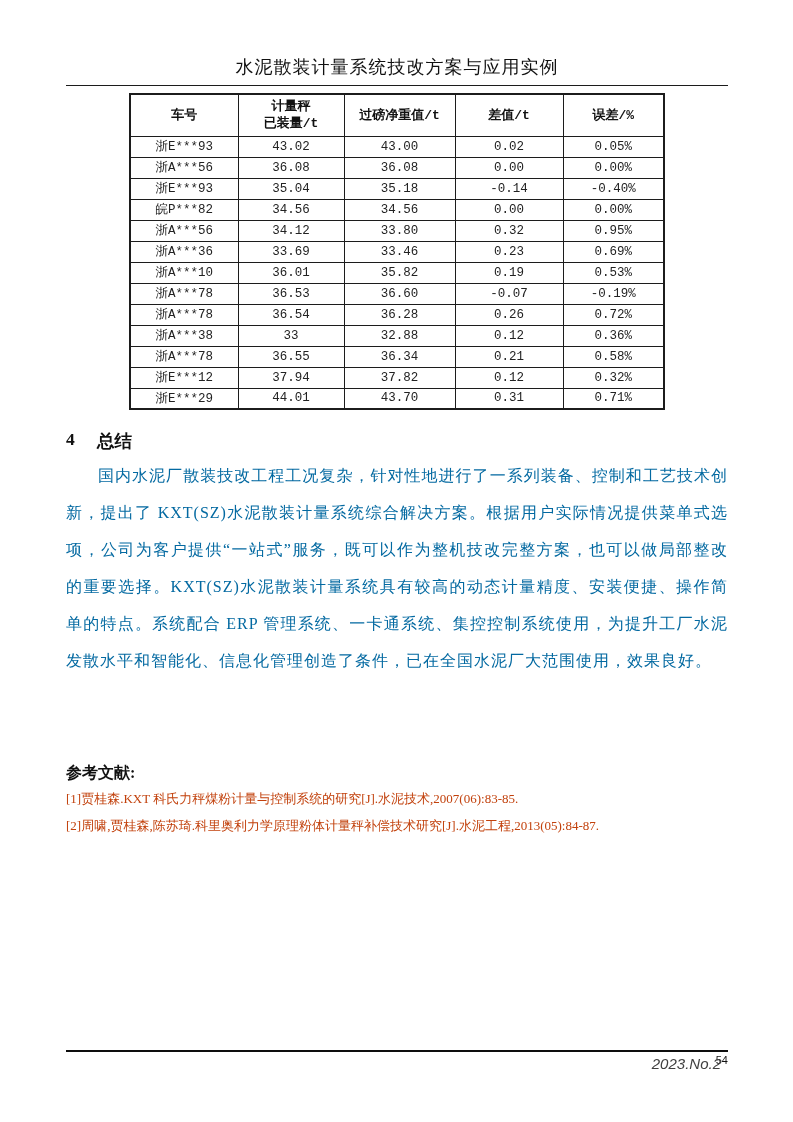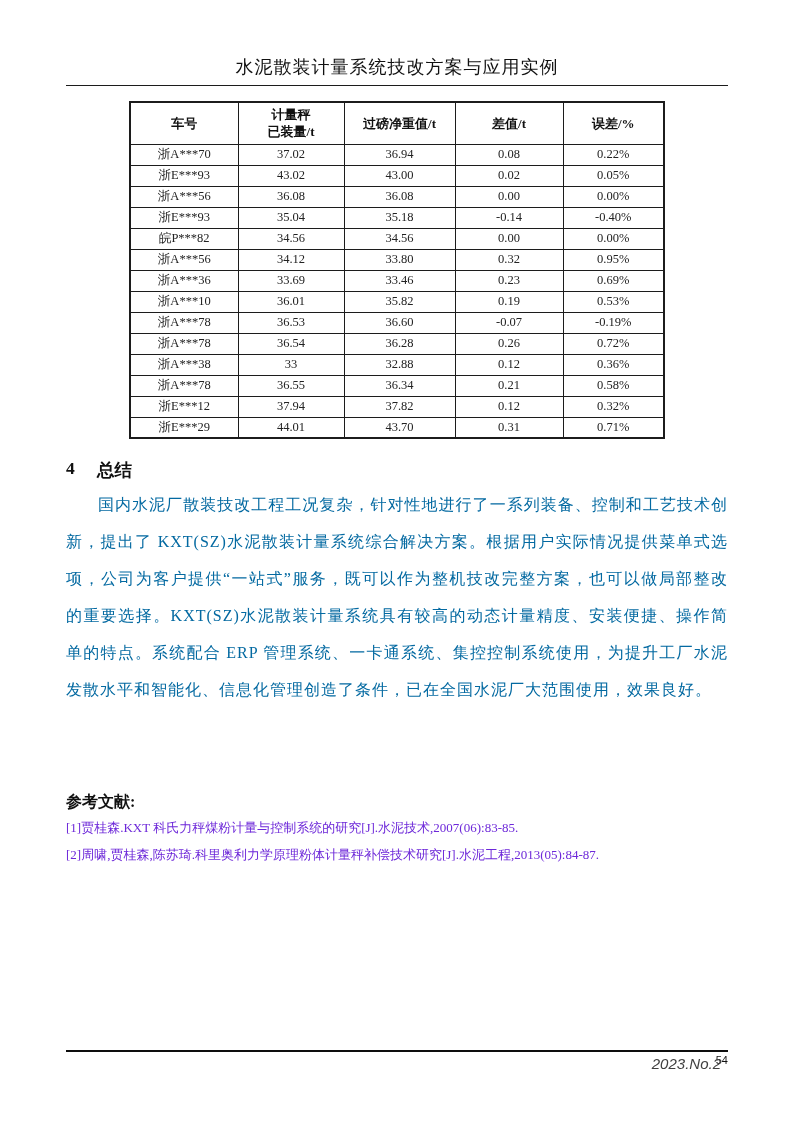--- a/index.html
+++ b/index.html
@@ -24,25 +24,26 @@
     text-align: center;
     font-size: 18px;
     letter-spacing: 1px;
     color: #111;
   }
   .header-rule {
     margin-top: 6px;
     border-top: 1.5px solid #1c1c1c;
   }
   table.data-table {
-    margin-top: 15px;
+    margin-top: 7px;
     margin-left: 63px;
     width: 534px;
     border-collapse: collapse;
     table-layout: fixed;
+    font-family: Liberation Mono, monospace;
   }
   table.data-table, table.data-table th, table.data-table td {
     border: 1px solid #1c1c1c;
   }
   table.data-table { border: 2px solid #1c1c1c; }
   col.c0 { width: 108px; }
   col.c1 { width: 106px; }
   col.c2 { width: 111px; }
   col.c3 { width: 108px; }
   col.c4 { width: 101px; }
@@ -85,21 +86,21 @@
   }
   .references-heading {
     font-size: 16px;
     font-weight: bold;
     color: #111;
     line-height: 24px;
   }
   .reference-item {
     font-size: 13px;
     line-height: 27px;
-    color: #6d28d9;
+    color: #c2410c;
   }
   .footer {
     position: absolute;
     left: 0;
     top: 1050px;
     width: 662px;
     border-top: 2.5px solid #0e0e0e;
     font-family: "Liberation Sans", "DejaVu Sans", sans-serif;
   }
   .footer .page-number {
@@ -152,27 +153,20 @@
         <th>
           <div>差值/t</div>
         </th>
         <th>
           <div>误差/%</div>
         </th>
       </tr>
     </thead>
     <tbody>
         <tr>
-          <td>浙A***70</td>
-          <td>37.02</td>
-          <td>36.94</td>
-          <td>0.08</td>
-          <td>0.22%</td>
-        </tr>
-        <tr>
           <td>浙E***93</td>
           <td>43.02</td>
           <td>43.00</td>
           <td>0.02</td>
           <td>0.05%</td>
         </tr>
         <tr>
           <td>浙A***56</td>
           <td>36.08</td>
           <td>36.08</td>

